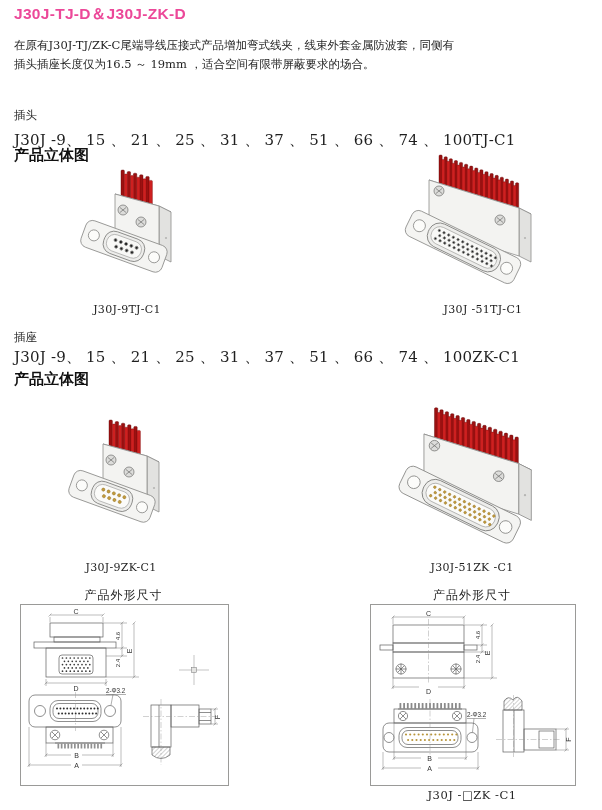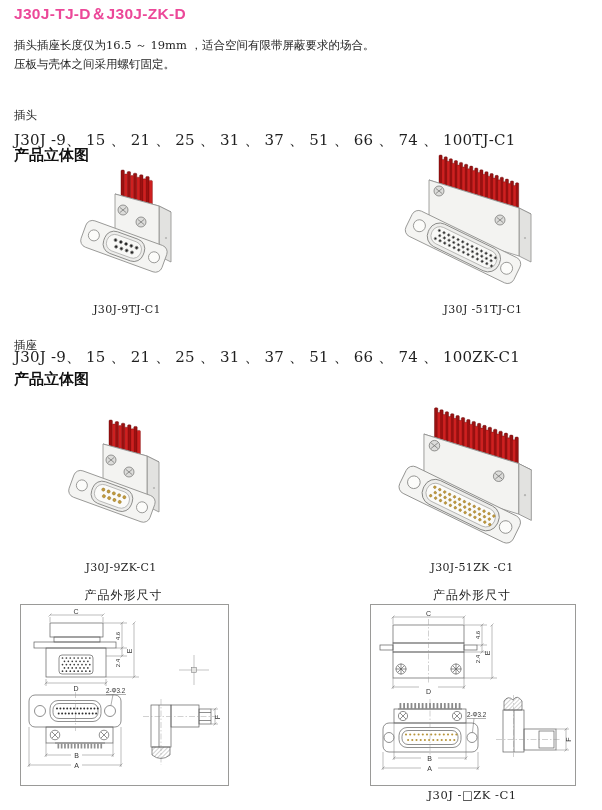--- a/index.html
+++ b/index.html
@@ -21,22 +21,22 @@
   svg text{font-family:"Liberation Sans","DejaVu Sans",sans-serif;fill:#333;}
 </style>
 </head>
 <body>
 
 <div id="page">
 
   <div id="title" class="abs">J30J-TJ-D＆J30J-ZK-D</div>
 
   <div class="abs intro">
+    <div>在原有J30J-TJ/ZK-C尾端导线压接式产品增加弯式线夹，线束外套金属防波套，同侧有</div>
     <div>插头插座长度仅为16.5 ～ 19mm ，适合空间有限带屏蔽要求的场合。</div>
-    <div>压板与壳体之间采用螺钉固定。</div>
   </div>
 
   <div class="abs kind" style="top:108px">插头</div>
   <div class="abs models" style="top:131px">J30J -9、 15 、 21 、 25 、 31 、 37 、 51 、 66 、 74 、 100TJ-C1</div>
   <h2 class="abs h-solid" style="top:146px">产品立体图</h2>
 
   <svg class="fig" style="left:75px;top:164px" width="120" height="135" viewBox="0 0 120 135">
     <g>
       <g>
           <rect x="46.00" y="6.00" width="3.4" height="28" rx="1" fill="#9c1111" stroke="#5f0808" stroke-width="0.4"></rect>
@@ -180,21 +180,21 @@
           <circle cx="93.50" cy="101.50" r="1.2" fill="#1f1f1f"></circle>
           <circle cx="98.70" cy="101.50" r="1.2" fill="#1f1f1f"></circle>
           <circle cx="103.90" cy="101.50" r="1.2" fill="#1f1f1f"></circle>
         </g>
     </g>
   </svg>
 
   <div class="caption" style="left:57px;top:303px">J30J-9TJ-C1</div>
   <div class="caption" style="left:413px;top:303px">J30J -51TJ-C1</div>
 
-  <div class="abs kind" style="top:338px">插座</div>
+  <div class="abs kind" style="top:330px">插座</div>
   <div class="abs models" style="top:348px">J30J -9、 15 、 21 、 25 、 31 、 37 、 51 、 66 、 74 、 100ZK-C1</div>
   <h2 class="abs h-solid" style="top:370px">产品立体图</h2>
 
   <svg class="fig" style="left:63px;top:402px" width="120" height="150" viewBox="0 0 120 150">
     <g transform="translate(0,12)">
       <g>
         <g>
             <rect x="46.00" y="6.00" width="3.4" height="28" rx="1" fill="#9c1111" stroke="#5f0808" stroke-width="0.4"></rect>
             <rect x="52.20" y="7.60" width="3.4" height="28" rx="1" fill="#9c1111" stroke="#5f0808" stroke-width="0.4"></rect>
             <rect x="58.40" y="9.20" width="3.4" height="28" rx="1" fill="#9c1111" stroke="#5f0808" stroke-width="0.4"></rect>

